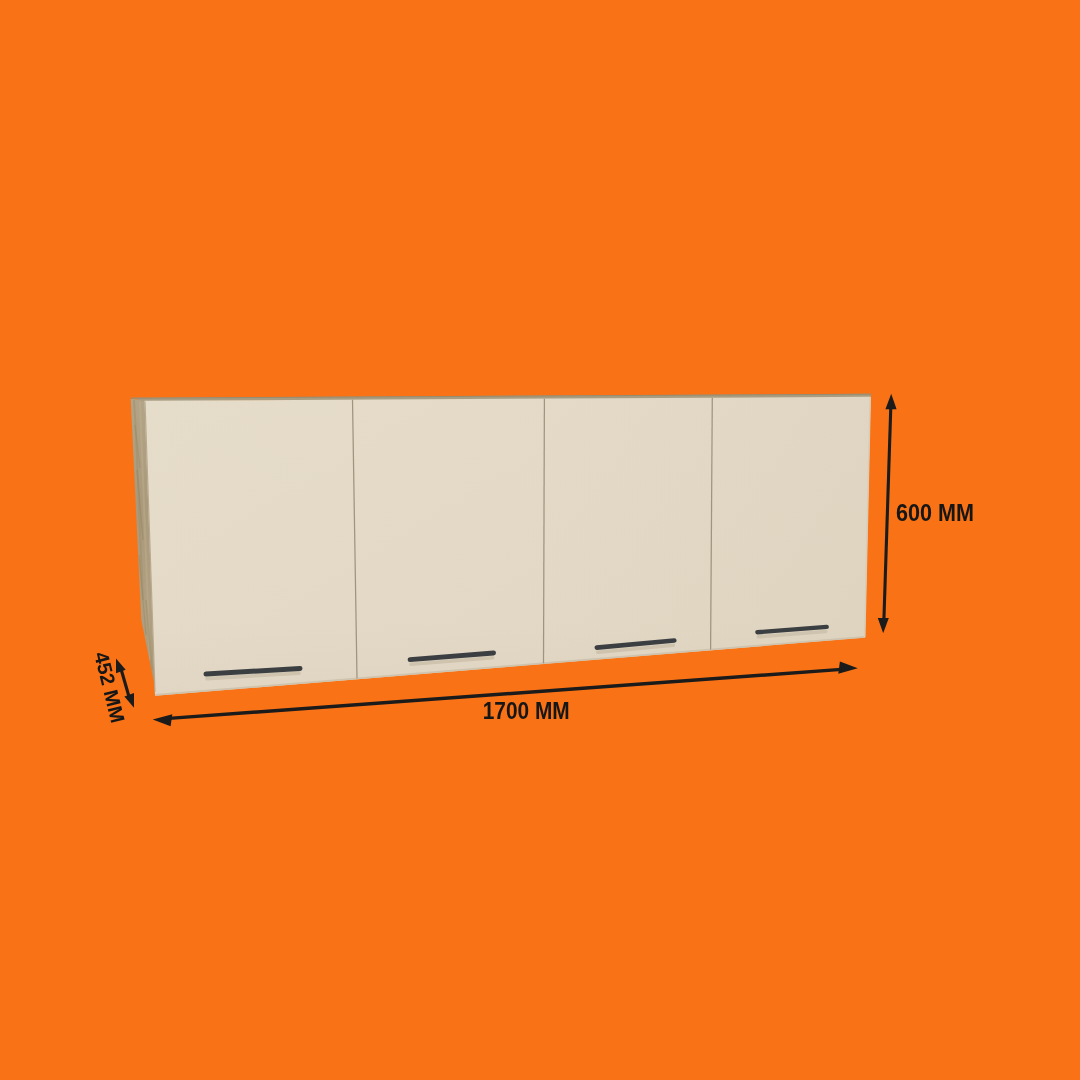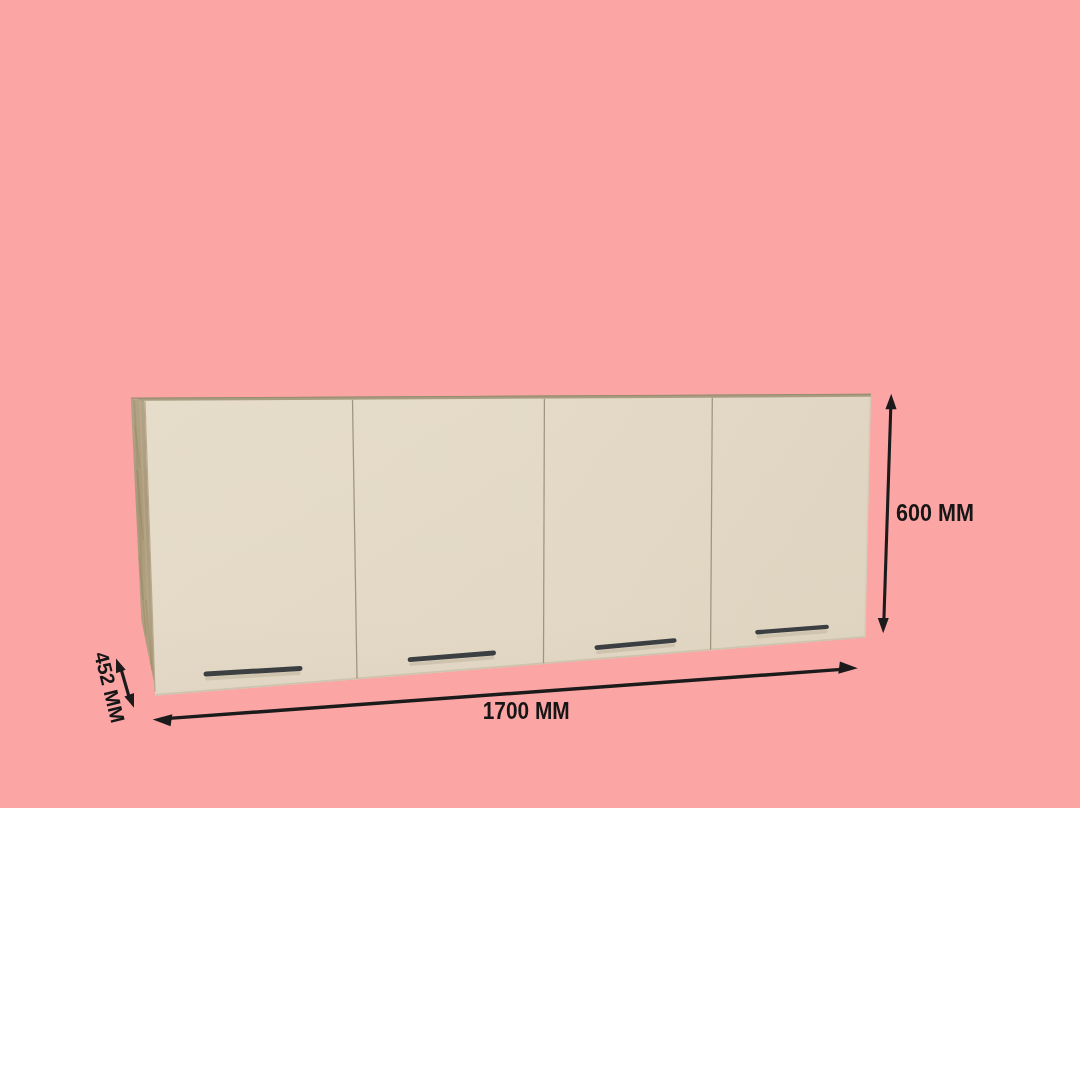--- a/index.html
+++ b/index.html
@@ -1,16 +1,16 @@
 <!DOCTYPE html>
 <html><head>
 <meta charset="utf-8">
 <style>
   html,body{margin:0;padding:0;background:#ffffff;}
-  .stage{position:relative;width:1080px;height:808px;background:#fca5a5;overflow:hidden;
+  .stage{position:relative;width:1080px;height:1080px;background:#f97316;overflow:hidden;
          font-family:"Liberation Sans", sans-serif;}
   svg{position:absolute;left:0;top:0;}
   .dim{font-family:"Liberation Sans", sans-serif;font-weight:bold;fill:#161616;}
 </style>
 </head>
 <body>
 
 <div class="stage">
 <svg width="1080" height="1080" viewBox="0 0 1080 1080">
   <defs>

